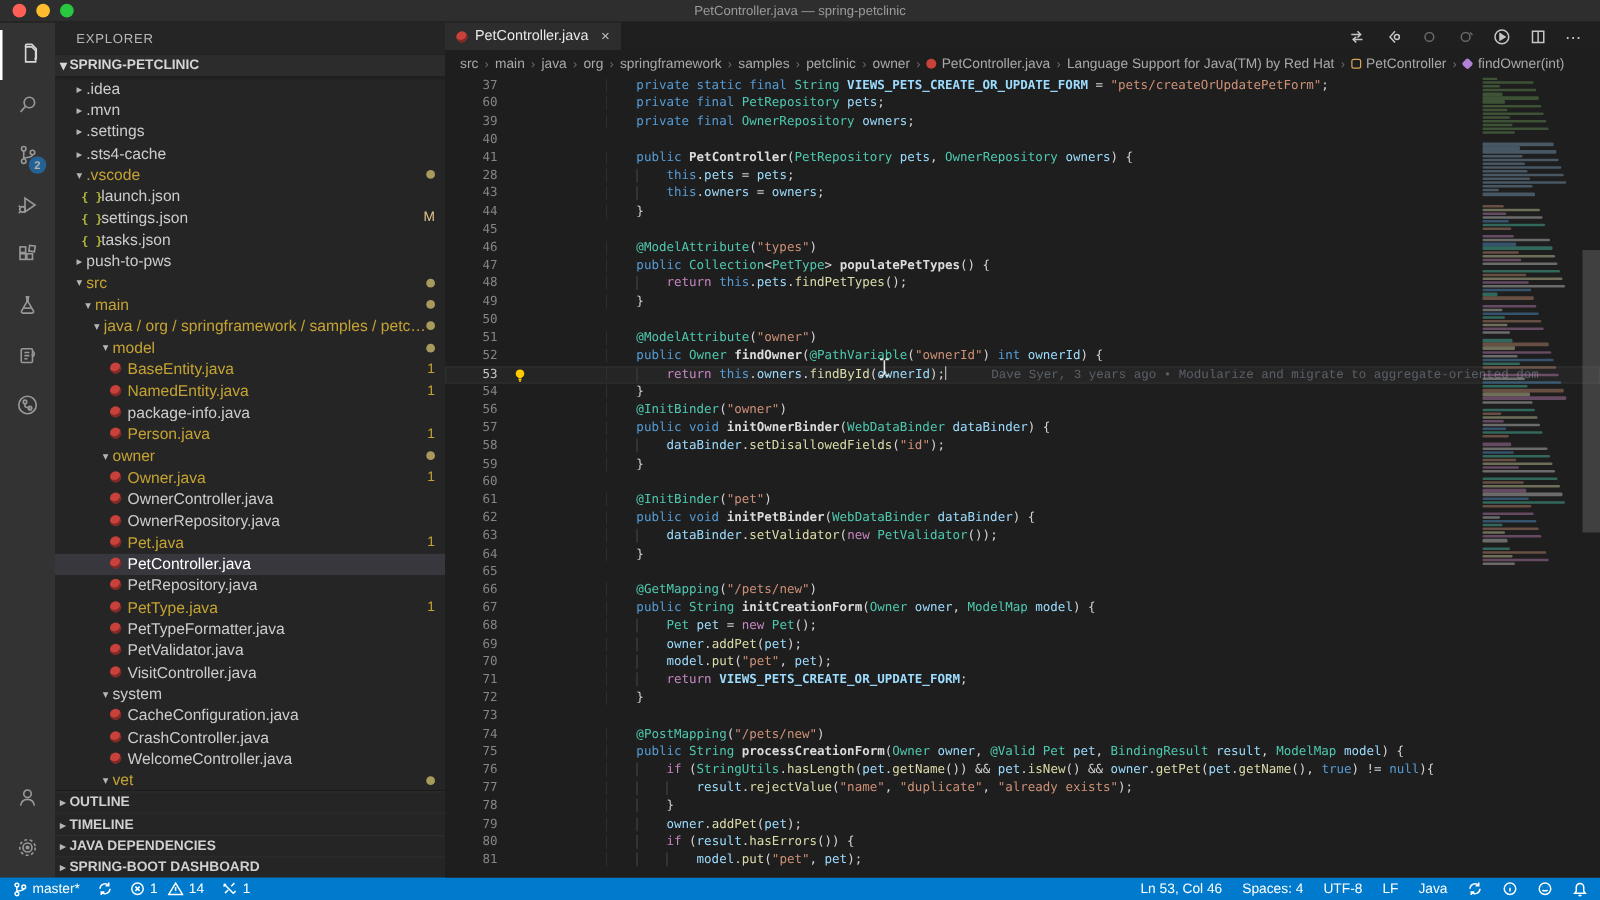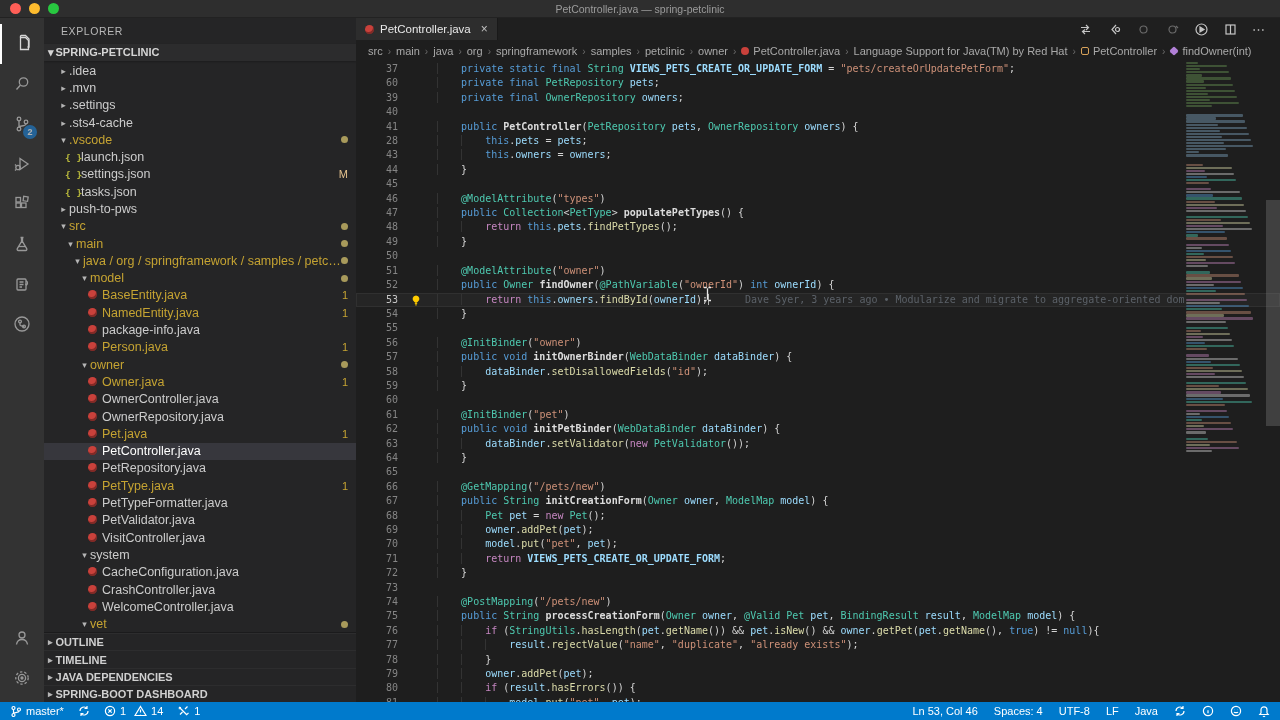--- a/index.html
+++ b/index.html
@@ -80,27 +80,27 @@
                transform:rotate(45deg) scale(.85); }
 
   
   .codearea { flex:1 1 auto; position:relative; overflow:hidden; font-family:"DejaVu Sans Mono", monospace; }
   .line { height:14.42px; line-height:14.42px; display:flex; font-size:10px; white-space:pre; }
   .line.cur { background:rgba(255,255,255,.035); box-shadow:inset 0 0 0 1px rgba(255,255,255,.05); }
   .gutter { width:42px; flex:0 0 42px; text-align:right; color:#858585; }
   .line.cur .gutter { color:#c6c6c6; }
   .lens { width:39px; flex:0 0 39px; position:relative; }
   .bulb { position:absolute; left:13px; top:2px; }
-  .content { white-space:pre; }
+  .content { white-space:pre;margin-left:48px; }
   .ind { background-image:repeating-linear-gradient(90deg,#333 0 1px,transparent 1px 24.08px); }
   .k{color:#569cd6;} .c{color:#c586c0;} .t{color:#4ec9b0;} .m{color:#dcdcaa;} .s{color:#ce9178;}
   .v{color:#9cdcfe;} .p{color:#d4d4d4;} .a{color:#4ec9b0;}
   .d{color:#dcdcdc;font-weight:bold;} .b{color:#9cdcfe;font-weight:bold;}
   .caret { display:inline-block; width:1px; height:11px; background:#aeafad; vertical-align:-2px; }
-  .blame { color:#5b6168; padding-left:36px; }
+  .blame { color:#5b6168; padding-left:36px;font-family:Liberation Mono, monospace; }
 
   .minimap { position:absolute; top:0; right:14px; width:80px; bottom:0; opacity:.85; }
   .mrow { height:2.2px; margin-bottom:0.9px; border-radius:1px; }
   .scrollbar { position:absolute; right:0; top:138px; width:14px; height:226px;
                background:rgba(130,130,130,.35); }
   .pointer { position:absolute; left:346px; top:224px; z-index:5; }
 
   
   .statusbar { height:18px; background:#007acc; color:#ffffff; display:flex; align-items:center;
                font-size:11px; flex:0 0 18px; padding:0 10px; }
@@ -519,21 +519,20 @@
             <div class="line"><span class="gutter">48</span><span class="lens"></span><span class="content"><span class="ind">        </span><span class="c">return </span><span class="k">this</span><span class="p">.</span><span class="v">pets</span><span class="p">.</span><span class="m">findPetTypes</span><span class="p">();</span></span></div>
             <div class="line"><span class="gutter">49</span><span class="lens"></span><span class="content"><span class="ind">    </span><span class="p">}</span></span></div>
             <div class="line"><span class="gutter">50</span><span class="lens"></span><span class="content"></span></div>
             <div class="line"><span class="gutter">51</span><span class="lens"></span><span class="content"><span class="ind">    </span><span class="a">@ModelAttribute</span><span class="p">(</span><span class="s">"owner"</span><span class="p">)</span></span></div>
             <div class="line"><span class="gutter">52</span><span class="lens"></span><span class="content"><span class="ind">    </span><span class="k">public </span><span class="t">Owner </span><span class="d">findOwner</span><span class="p">(</span><span class="a">@PathVariable</span><span class="p">(</span><span class="s">"ownerId"</span><span class="p">) </span><span class="k">int </span><span class="v">ownerId</span><span class="p">) {</span></span></div>
             <div class="line cur"><span class="gutter">53</span><span class="lens"><span class="bulb"><svg width="10" height="11" viewBox="0 0 10 11">
                     <path d="M5 .5a3.4 3.4 0 0 1 1.6 6.4c-.4.2-.6.5-.6.9H4c0-.4-.2-.7-.6-.9A3.4 3.4 0 0 1 5 .5z" fill="#fc0"></path>
                     <path d="M3.8 8.6h2.4M4.2 9.9h1.6" stroke="#fc0" stroke-width="1" fill="none"></path>
                   </svg></span></span><span class="content"><span class="ind">        </span><span class="c">return </span><span class="k">this</span><span class="p">.</span><span class="v">owners</span><span class="p">.</span><span class="m">findById</span><span class="p">(</span><span class="v">ownerId</span><span class="p">);</span><span class="caret"></span><span class="blame">Dave Syer, 3 years ago • Modularize and migrate to aggregate-oriented dom</span></span></div>
             <div class="line"><span class="gutter">54</span><span class="lens"></span><span class="content"><span class="ind">    </span><span class="p">}</span></span></div>
-            <div class="line"><span class="gutter">55</span><span class="lens"></span><span class="content"></span></div>
             <div class="line"><span class="gutter">56</span><span class="lens"></span><span class="content"><span class="ind">    </span><span class="a">@InitBinder</span><span class="p">(</span><span class="s">"owner"</span><span class="p">)</span></span></div>
             <div class="line"><span class="gutter">57</span><span class="lens"></span><span class="content"><span class="ind">    </span><span class="k">public void </span><span class="d">initOwnerBinder</span><span class="p">(</span><span class="t">WebDataBinder </span><span class="v">dataBinder</span><span class="p">) {</span></span></div>
             <div class="line"><span class="gutter">58</span><span class="lens"></span><span class="content"><span class="ind">        </span><span class="v">dataBinder</span><span class="p">.</span><span class="m">setDisallowedFields</span><span class="p">(</span><span class="s">"id"</span><span class="p">);</span></span></div>
             <div class="line"><span class="gutter">59</span><span class="lens"></span><span class="content"><span class="ind">    </span><span class="p">}</span></span></div>
             <div class="line"><span class="gutter">60</span><span class="lens"></span><span class="content"></span></div>
             <div class="line"><span class="gutter">61</span><span class="lens"></span><span class="content"><span class="ind">    </span><span class="a">@InitBinder</span><span class="p">(</span><span class="s">"pet"</span><span class="p">)</span></span></div>
             <div class="line"><span class="gutter">62</span><span class="lens"></span><span class="content"><span class="ind">    </span><span class="k">public void </span><span class="d">initPetBinder</span><span class="p">(</span><span class="t">WebDataBinder </span><span class="v">dataBinder</span><span class="p">) {</span></span></div>
             <div class="line"><span class="gutter">63</span><span class="lens"></span><span class="content"><span class="ind">        </span><span class="v">dataBinder</span><span class="p">.</span><span class="m">setValidator</span><span class="p">(</span><span class="c">new </span><span class="t">PetValidator</span><span class="p">());</span></span></div>
             <div class="line"><span class="gutter">64</span><span class="lens"></span><span class="content"><span class="ind">    </span><span class="p">}</span></span></div>
             <div class="line"><span class="gutter">65</span><span class="lens"></span><span class="content"></span></div>

